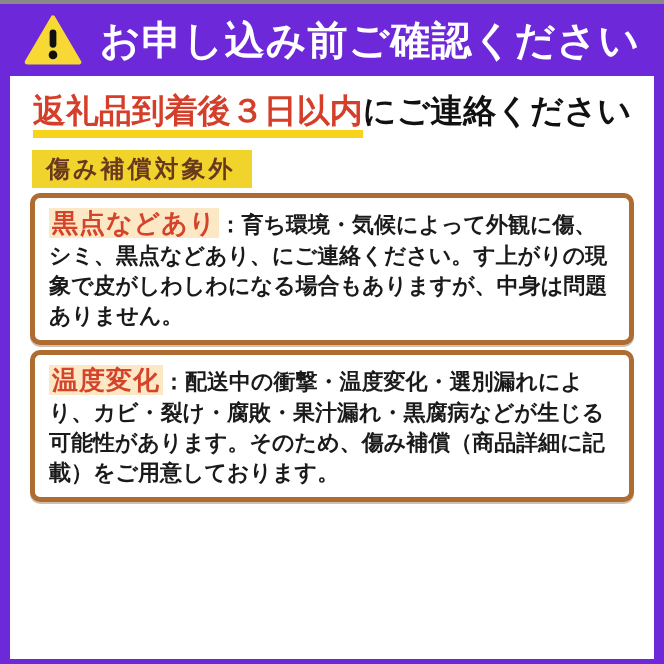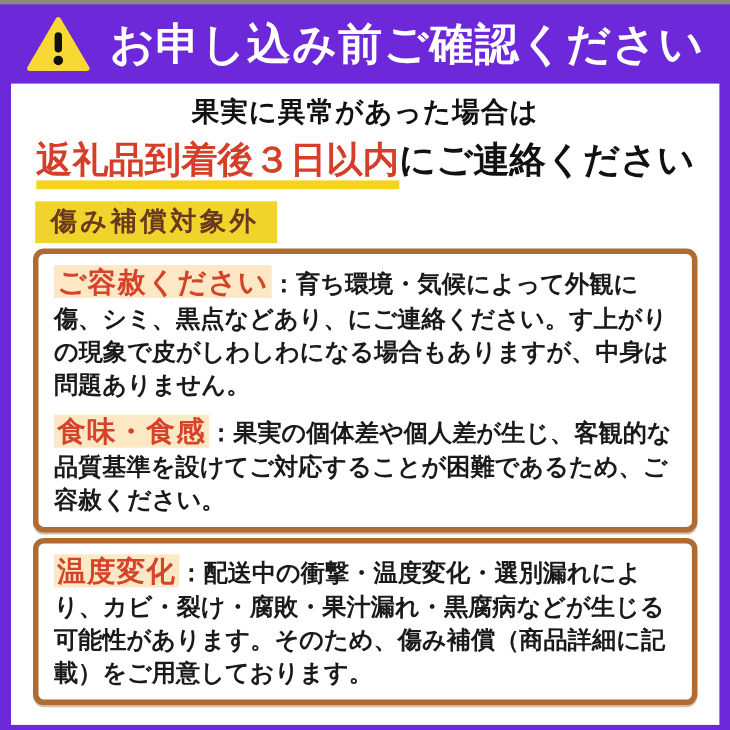--- a/index.html
+++ b/index.html
@@ -94,28 +94,26 @@
       <path d="M30 3 L57 49 L3 49 Z" fill="#f7d835" stroke="#f7d835" stroke-width="5" stroke-linejoin="round"></path>
       <rect x="26.5" y="15" width="7" height="19" rx="3.5" fill="#111"></rect>
       <circle cx="30" cy="41.5" r="4.5" fill="#111"></circle>
     </svg>
     <div class="header-title">お申し込み前ご確認ください</div>
   </div>
 
   <div class="content">
 
     <div class="notice">
-      <div class="notice-line1">果実に異常があった場合は</div>
       <div class="notice-line2"><span class="notice-red">返礼品到着後３日以内</span><span>にご連絡ください</span></div>
     </div>
 
     <div class="section-label">傷み補償対象外</div>
     <div class="brown-box">
-      <div class="para"><span class="term">ご容赦ください</span><span>：育ち環境・気候によって外観に傷、シミ、黒点などあり、にご連絡ください。す上がりの現象で皮がしわしわになる場合もありますが、中身は問題ありません。</span></div>
-      <div class="para"><span class="term">食味・食感</span><span>：果実の個体差や個人差が生じ、客観的な品質基準を設けてご対応することが困難であるため、ご容赦ください。</span></div>
+      <div class="para"><span class="term">黒点などあり</span><span>：育ち環境・気候によって外観に傷、シミ、黒点などあり、にご連絡ください。す上がりの現象で皮がしわしわになる場合もありますが、中身は問題ありません。</span></div>
     </div>
 
     <div class="brown-box">
       <div class="para"><span class="term">温度変化</span><span>：配送中の衝撃・温度変化・選別漏れにより、カビ・裂け・腐敗・果汁漏れ・黒腐病などが生じる可能性があります。そのため、傷み補償（商品詳細に記載）をご用意しております。</span></div>
 
     </div>
 
   </div>
 </div>
 

